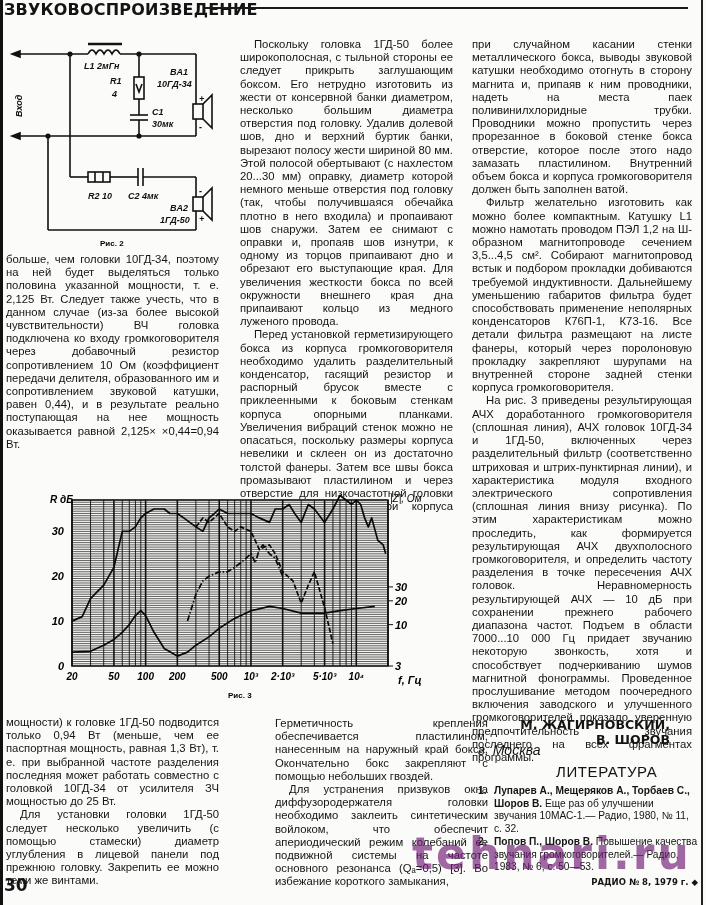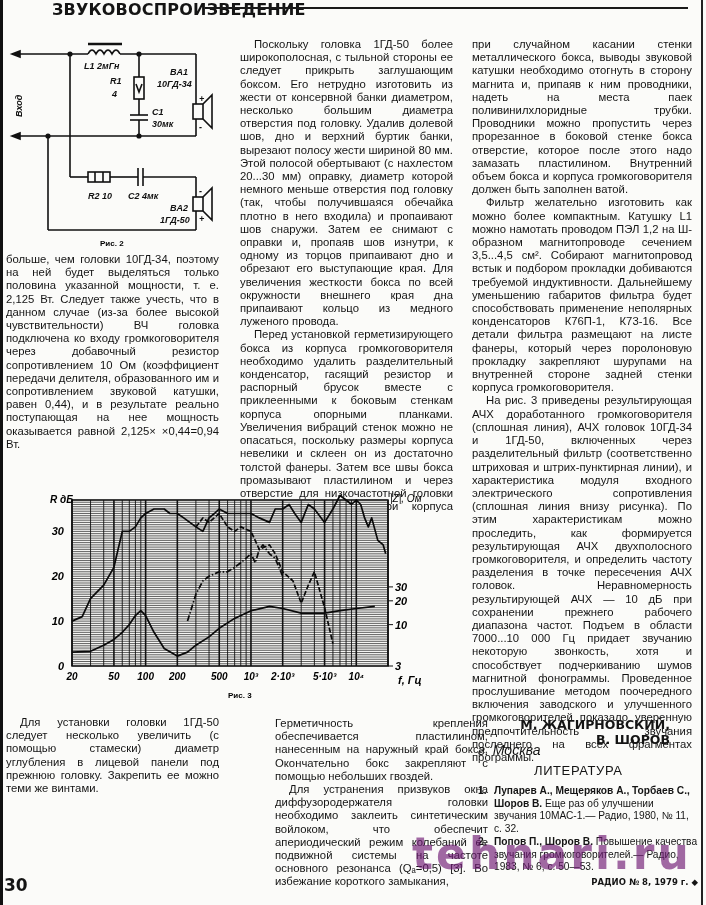--- a/index.html
+++ b/index.html
@@ -1,31 +1,31 @@
 <!DOCTYPE html>
 <html><head>
 <meta charset="utf-8">
 <style>
   html, body { margin:0; padding:0; }
   body { width:706px; height:905px; background:#fbfbf9; position:relative; overflow:hidden;
          font-family:"Liberation Sans", sans-serif; color:#141414; }
   .abs { position:absolute; }
   .section-title { left:4px; top:0px; font-family:"DejaVu Sans", sans-serif; font-weight:bold;
-                   font-size:16px; letter-spacing:0.2px;margin-left:48px; }
+                   font-size:16px; letter-spacing:0.2px; }
   .header-rule { left:205px; top:7px; width:483px; height:2px; background:#1a1a1a; }
   .edge-rule { left:701px; top:0; width:2px; height:905px; background:#222; }
   .left-rule { left:0; top:0; width:3px; height:905px; background:#111; }
   .col { position:absolute; font-size:11.3px; line-height:13.2px; text-align:justify;
          font-family:"Liberation Sans", sans-serif; }
   .col p { margin:0; text-indent:0; }
   .col p.ind { text-indent:14px; }
   .authors { right:36px; top:717px; text-align:right; font-weight:bold; font-size:12.5px; line-height:15px;
              font-family:"DejaVu Sans", sans-serif; }
   .city { left:478px; top:742px; font-style:italic; font-size:14px; }
-  .lit-title { left:534px; top:763px; font-size:13px; letter-spacing:0.6px; }
+  .lit-title { left:556px; top:763px; font-size:15px; letter-spacing:0.6px; }
   .refs { left:478px; top:785px; width:220px; font-size:10.2px; line-height:12.5px; }
   .refs .ref { position:relative; padding-left:16px; margin-bottom:1px; }
   .refs .num { position:absolute; left:0; top:0; font-weight:bold; }
   .refs b { font-weight:bold;text-align:center; }
   .page-num { left:4px; top:875px; font-size:17px; font-weight:bold; font-family:"DejaVu Sans", sans-serif; }
   .footer { right:8px; top:877px; font-size:8.5px; font-weight:bold; font-family:"DejaVu Sans", sans-serif; }
   .watermark { left:412px; top:828px; font-size:44px; font-weight:bold; color:#701a75; opacity:0.65;
                font-family:"DejaVu Sans", sans-serif; letter-spacing:3px; }
   svg text { font-family:"Liberation Sans", sans-serif; }
 </style>
@@ -257,20 +257,21 @@
       <line x1="368" y1="98.89344569840242" x2="373" y2="98.89344569840242" stroke="#111" stroke-width="1"></line>
       <text x="375" y="102.89344569840242" font-size="11" font-style="italic" font-weight="bold">30</text>
     </g>
   <text x="30" y="15" font-size="10" font-style="italic" font-weight="bold">R дБ</text>
   <text x="370" y="14" font-size="10" font-style="italic">|Z|, Ом</text>
   <text x="378" y="196" font-size="11" font-style="italic" font-weight="bold">f, Гц</text>
   <text x="208" y="210" font-size="8" font-weight="bold">Рис. 3</text>
 </svg>
 
 <div class="col" style="left:6px;top:716px;width:213px;">
+  <p>мощности) к головке 1ГД-50 подводится только 0,94 Вт (меньше, чем ее паспортная мощность, равная 1,3 Вт), т. е. при выбранной частоте разделения последняя может работать совместно с головкой 10ГД-34 от усилителя ЗЧ мощностью до 25 Вт.</p>
   <p class="ind">Для установки головки 1ГД-50 следует несколько увеличить (с помощью стамески) диаметр углубления в лицевой панели под прежнюю головку. Закрепить ее можно теми же винтами.</p>
 </div>
 
 <div class="col" style="left:239px;top:717px;width:213px;margin-left:36px;">
   <p>Герметичность крепления обеспечивается пластилином, нанесенным на наружный край бокса. Окончательно бокс закрепляют с помощью небольших гвоздей.</p>
   <p class="ind">Для устранения призвуков окна диффузородержателя головки необходимо заклеить синтетическим войлоком, что обеспечит апериодический режим колебаний ее подвижной системы на частоте основного резонанса (Qₐ=0,5) [3]. Во избежание короткого замыкания,</p>
 </div>
 
 <div class="abs authors">
   <div>М. ЖАГИРНОВСКИЙ,</div>

